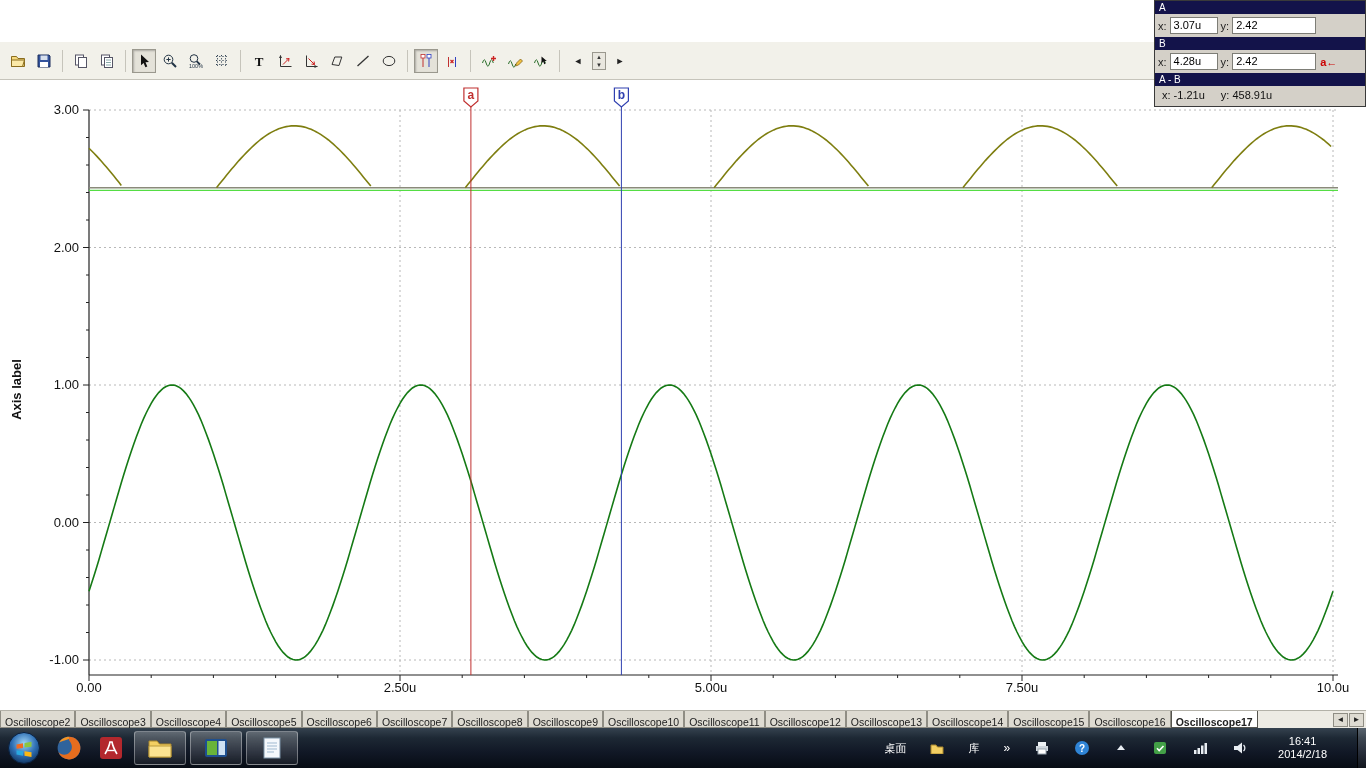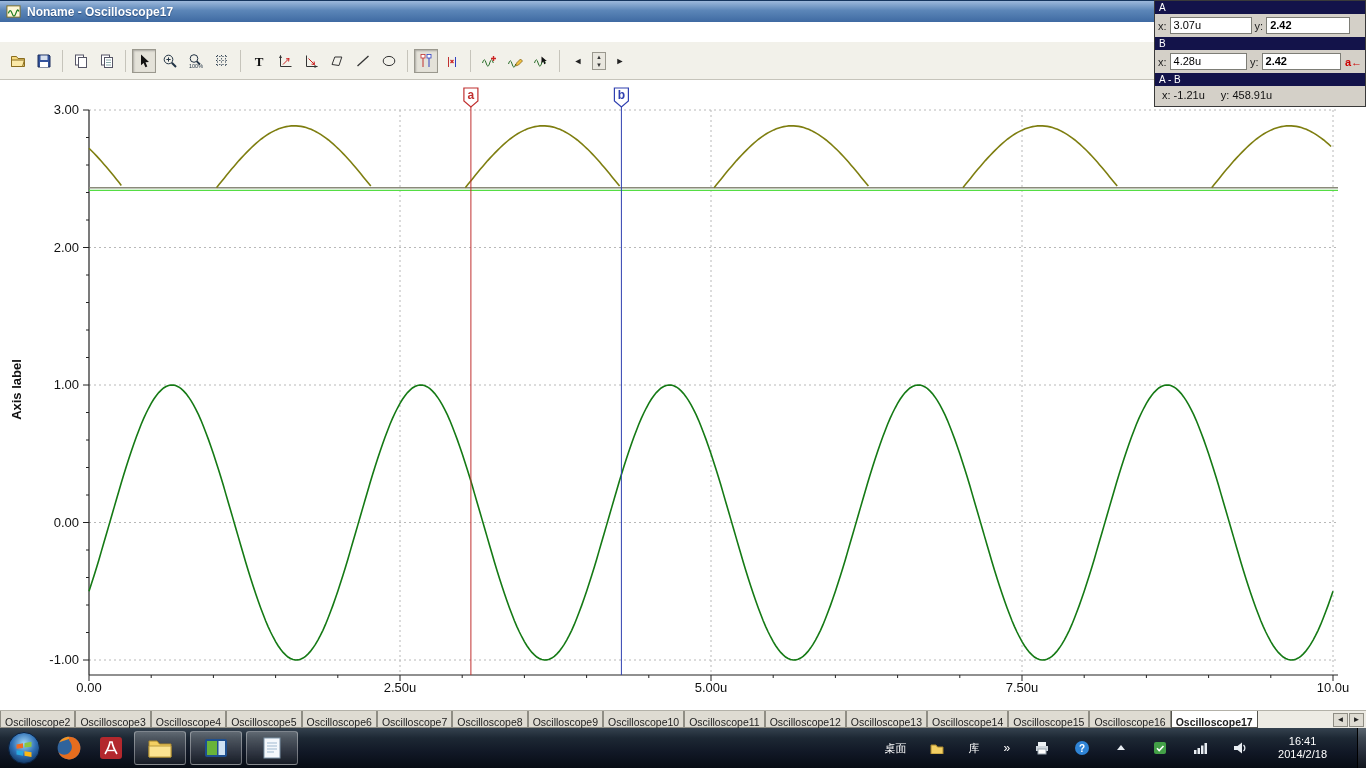--- a/index.html
+++ b/index.html
@@ -42,21 +42,21 @@
   .axis-label { position:absolute; left:-39px; top:302px; width:110px; text-align:center;
     transform:rotate(-90deg); font-size:13px; font-weight:bold; color:#111; }
 
   
   .panel { position:absolute; top:0; right:0; width:212px; background:#d4d0c8;
     border:1px solid #3a3a3a; font-size:11px; z-index:10; }
   .panel-h { background:#13134a; color:#fff; padding:0 4px; height:13px; line-height:13px; font-size:10px; }
   .panel-r { display:flex; align-items:center; padding:3px 3px; gap:3px; }
   .plab { color:#222; }
   .pf { background:#fff; border:1px solid #7d7d76; height:17px; line-height:15px; padding:0 3px; }
-  .pf.fx { width:82px; } .pf.fy { width:84px;font-weight:bold; }
+  .pf.fx { width:48px; } .pf.fy { width:84px; }
   .jump { color:#cc0000; font-weight:bold; margin-left:1px; }
   .panel-vals { display:flex; gap:16px; padding:3px 7px 5px; color:#111; }
 
   
   .tabbar { position:absolute; top:710px; left:0; width:1366px; height:18px; background:#edebe4;
     border-top:1px solid #b3b1a8; display:flex; align-items:stretch; }
   .tab-strip { display:flex; flex:1; overflow:hidden; }
   .tab { font-size:10.5px; line-height:15px; padding:4px 4px; white-space:nowrap;
     background:#dedbd2; border:1px solid #8f8d84; border-top:none; color:#222; }
   .tab.active { background:#ffffff; font-weight:bold; border-color:#55544e; }
@@ -79,29 +79,20 @@
   .clock { text-align:center; line-height:13px; padding:0 6px; }
   .show-desktop { width:9px; height:40px; border-left:1px solid #000;
     background:linear-gradient(180deg,rgba(255,255,255,.18),rgba(255,255,255,.04)); }
   .ic { display:flex; align-items:center; justify-content:center; }
 </style>
 </head>
 <body>
 
 <div class="screen">
 
-  <div class="titlebar">
-    <span class="ic">
-      <svg width="15" height="15" viewBox="0 0 16 16">
-          <rect x="1" y="2" width="14" height="12" fill="#fdf6d8" stroke="#7a6a20"></rect>
-          <path d="M2.5 10 q2 -6 4 0 t4 0 t3 -2" fill="none" stroke="#1a7a1a" stroke-width="1.3"></path>
-        </svg>
-    </span>
-    <span class="title-text">Noname - Oscilloscope17</span>
-  </div>
 
 
   <div class="toolbar">
     <button class="tb">
         <span class="ic">
       <svg width="16" height="16">
             <path d="M1.5 3.5 h5 l1.5 2 h6.5 v8 h-13z" fill="#f6d97e" stroke="#8a6d1f"></path>
             <path d="M1.5 7 h13 l-2 6.5 h-11z" fill="#fbe9a8" stroke="#8a6d1f"></path>
           </svg>
         </span>

